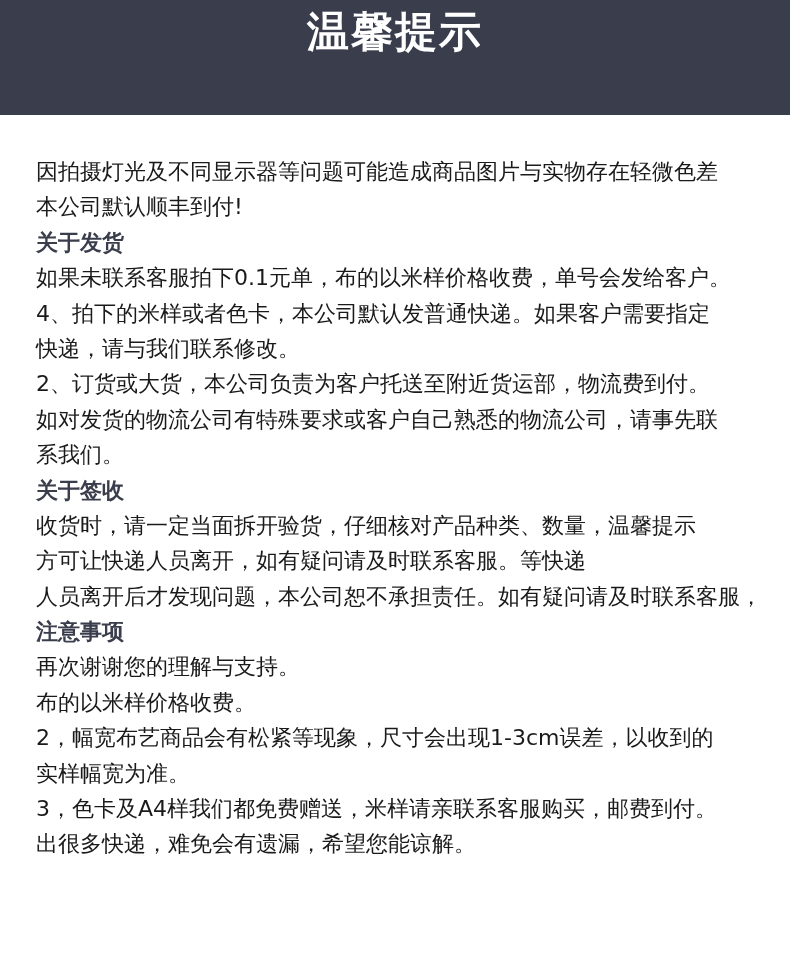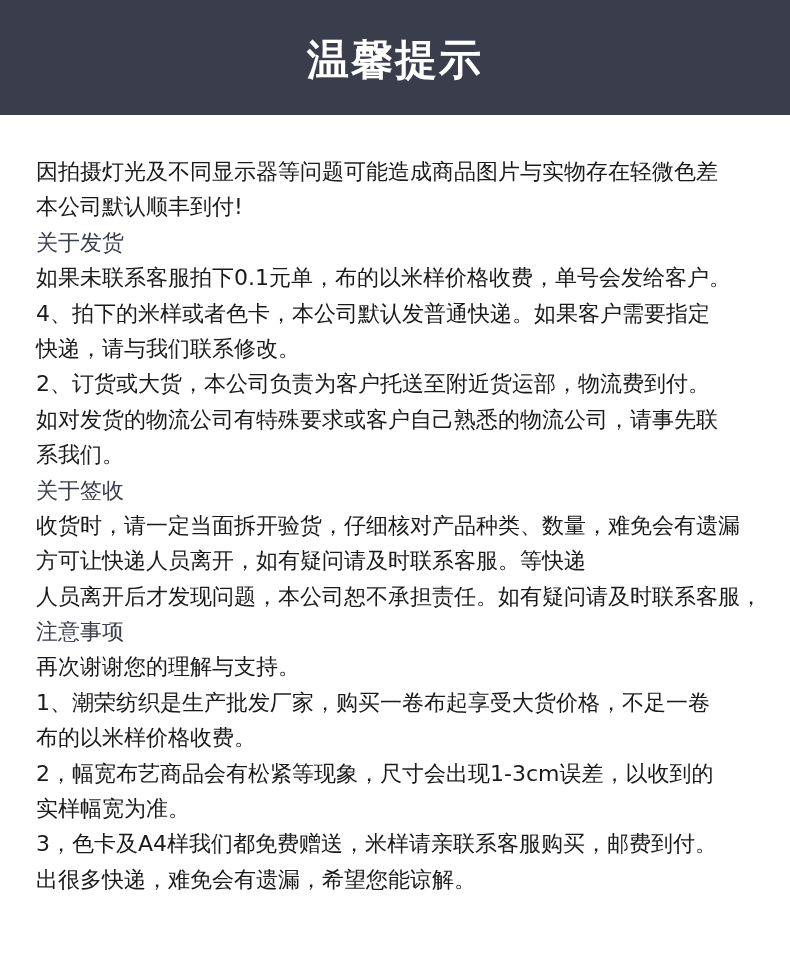--- a/index.html
+++ b/index.html
@@ -14,21 +14,21 @@
       position: relative;
       font-family: "DejaVu Sans", "Liberation Sans", sans-serif;
     }
     .header {
       position: absolute;
       left: 0; top: 0;
       width: 790px;
       height: 115px;
       background: #3a3d4c;
       display: flex;
-      align-items: center;
+      align-items: flex-start;
       justify-content: center;
     }
     .header-title {
       color: #ffffff;
       font-size: 42px;
       font-weight: bold;
       letter-spacing: 2px;
       margin-top: 4px;
     }
     .content {
@@ -40,21 +40,21 @@
     .line {
       height: 35.4px;
       line-height: 35.4px;
       font-size: 22px;
       color: #1a1a1a;
       white-space: nowrap;
       letter-spacing: 0px;
     }
     .heading {
       color: #3a3d4c;
-      font-weight: normal;
+      font-weight: bold;
       font-size: 22px;
     }
   </style>
 </head>
 <body>
 
 <div class="header">
   <div class="header-title">温馨提示</div>
 </div>
 
@@ -62,24 +62,23 @@
   <div class="line">因拍摄灯光及不同显示器等问题可能造成商品图片与实物存在轻微色差</div>
   <div class="line">本公司默认顺丰到付!</div>
   <div class="line heading">关于发货</div>
   <div class="line">如果未联系客服拍下0.1元单，布的以米样价格收费，单号会发给客户。</div>
   <div class="line">4、拍下的米样或者色卡，本公司默认发普通快递。如果客户需要指定</div>
   <div class="line">快递，请与我们联系修改。</div>
   <div class="line">2、订货或大货，本公司负责为客户托送至附近货运部，物流费到付。</div>
   <div class="line">如对发货的物流公司有特殊要求或客户自己熟悉的物流公司，请事先联</div>
   <div class="line">系我们。</div>
   <div class="line heading">关于签收</div>
-  <div class="line">收货时，请一定当面拆开验货，仔细核对产品种类、数量，难免会有遗漏</div>
+  <div class="line">收货时，请一定当面拆开验货，仔细核对产品种类、数量，温馨提示</div>
   <div class="line">方可让快递人员离开，如有疑问请及时联系客服。等快递</div>
   <div class="line">人员离开后才发现问题，本公司恕不承担责任。如有疑问请及时联系客服，</div>
   <div class="line heading">注意事项</div>
   <div class="line">再次谢谢您的理解与支持。</div>
-  <div class="line">1、潮荣纺织是生产批发厂家，购买一卷布起享受大货价格，不足一卷</div>
   <div class="line">布的以米样价格收费。</div>
   <div class="line">2，幅宽布艺商品会有松紧等现象，尺寸会出现1-3cm误差，以收到的</div>
   <div class="line">实样幅宽为准。</div>
   <div class="line">3，色卡及A4样我们都免费赠送，米样请亲联系客服购买，邮费到付。</div>
   <div class="line">出很多快递，难免会有遗漏，希望您能谅解。</div>
 </div>
 
 </body></html>

